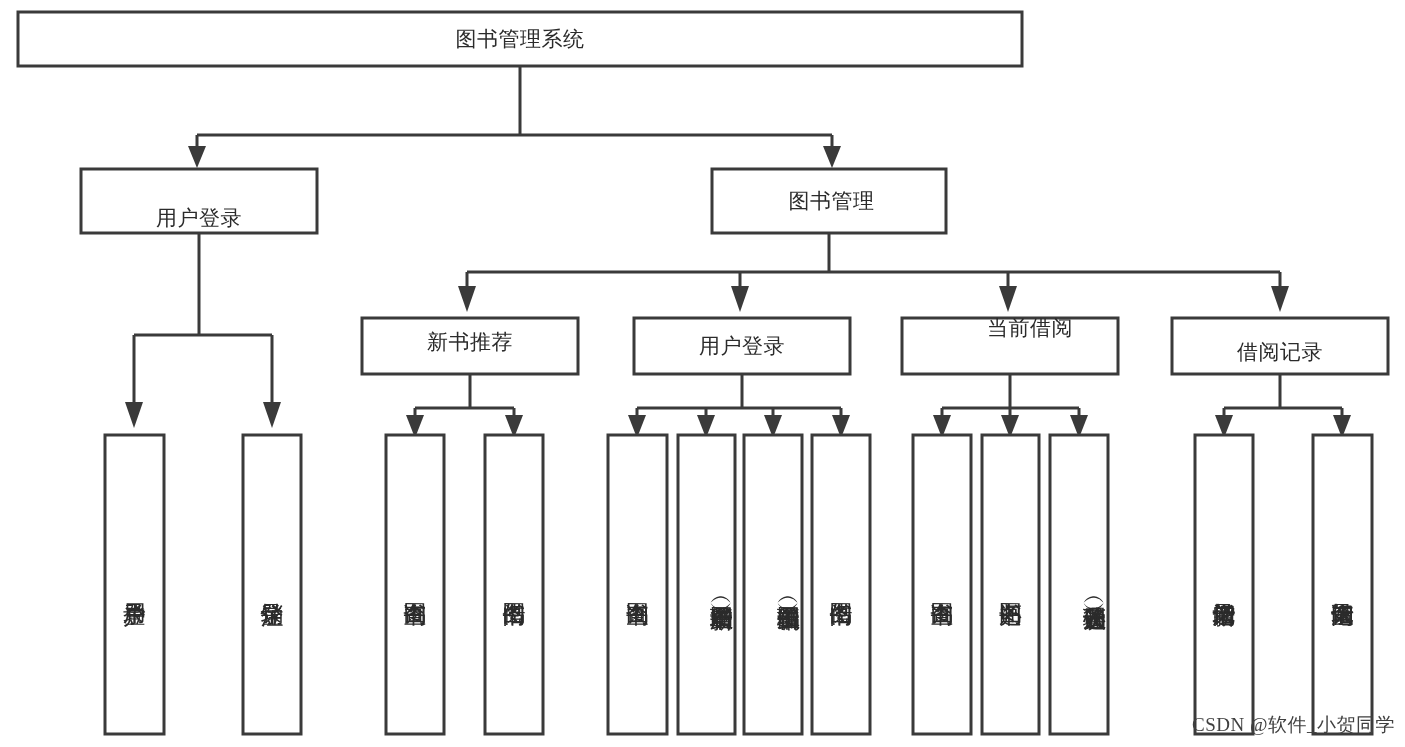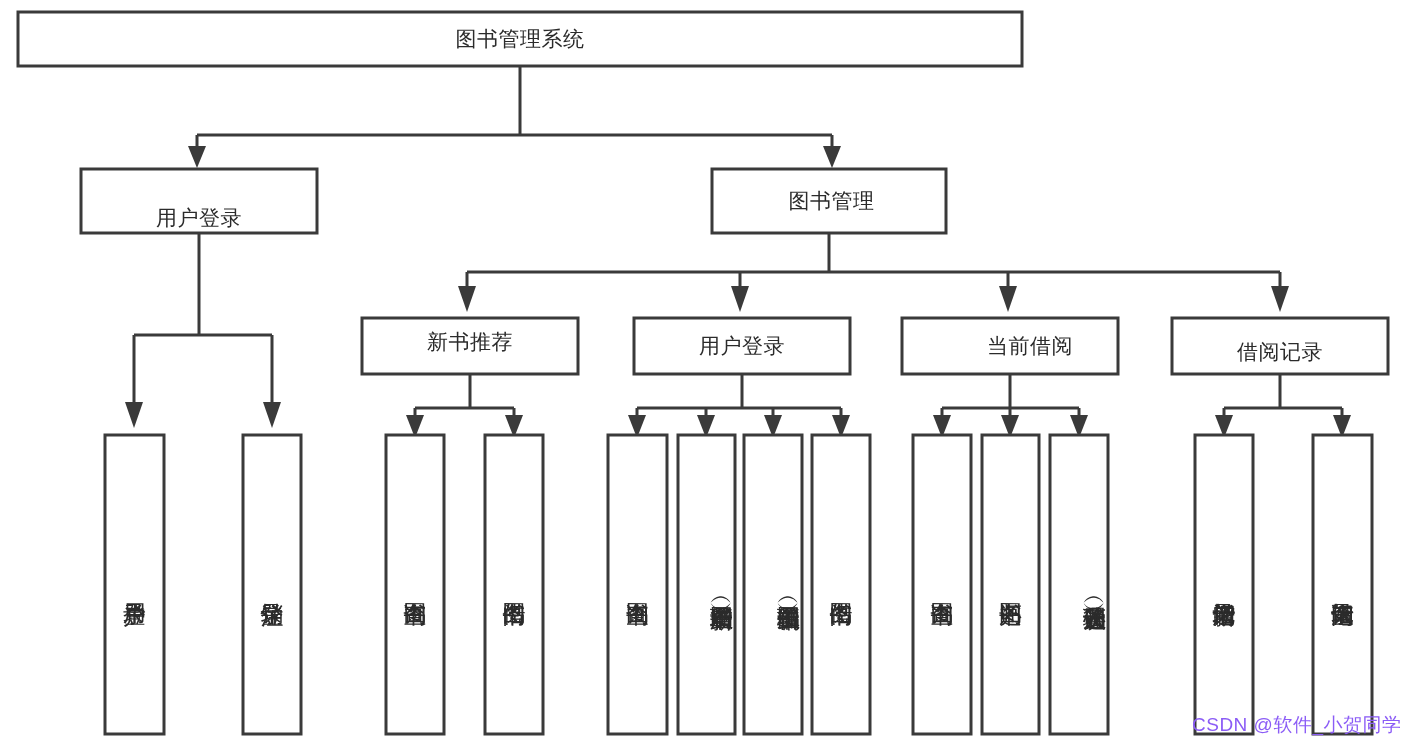--- a/index.html
+++ b/index.html
@@ -68,22 +68,22 @@
     writing-mode: vertical-rl;
     text-orientation: upright;
     -webkit-writing-mode: vertical-rl;
     pointer-events: none;
     white-space: nowrap;
   }
   .node-label-v.align-middle { align-items: center; }
   .node-label-v.align-start  { align-items: flex-start; }
   .watermark {
     position: absolute;
-    color: #8b5cf6;
-    font-family: Liberation Sans, sans-serif;
+    color: #404040;
+    font-family: Liberation Serif, serif;
     font-size: 19px;
     white-space: nowrap;
     pointer-events: none;
     letter-spacing: 0.5px;
     text-align: right;
   }
 </style>
 </head>
 <body>
 
@@ -154,21 +154,21 @@
 
   </svg>
 
   <div class="node-label-h" style="left:18px; top:12px; width:1004px; height:54px;">图书管理系统</div>
 
   <div class="node-label-h" style="left:81px; top:169px; width:236px; height:64px;margin-top:17px;">用户登录</div>
   <div class="node-label-h" style="left:712px; top:169px; width:239px; height:64px;">图书管理</div>
 
   <div class="node-label-h" style="left:362px; top:318px; width:216px; height:48px;">新书推荐</div>
   <div class="node-label-h" style="left:634px; top:318px; width:216px; height:56px;">用户登录</div>
-  <div class="node-label-h" style="left:902px; top:318px; width:256px; height:56px;">当前借阅</div>
+  <div class="node-label-h" style="left:902px; top:300px; width:256px; height:56px;">当前借阅</div>
   <div class="node-label-h" style="left:1172px; top:324px; width:216px; height:56px;">借阅记录</div>
 
   <div class="node-label-v align-middle" style="left:105px; top:435px; width:59px; height:299px;">用户登录</div>
   <div class="node-label-v align-middle" style="left:243px; top:435px; width:58px; height:299px;">注销登录</div>
 
   <div class="node-label-v align-middle" style="left:386px; top:435px; width:58px; height:299px;">查询图书</div>
   <div class="node-label-v align-middle" style="left:485px; top:435px; width:58px; height:299px;">借阅图书</div>
 
   <div class="node-label-v align-middle" style="left:608px; top:435px; width:59px; height:299px;">查询图书</div>
   <div class="node-label-v align-start" style="left:678px; top:443px; width:57px; height:291px;">新增图书（管理员）</div>

